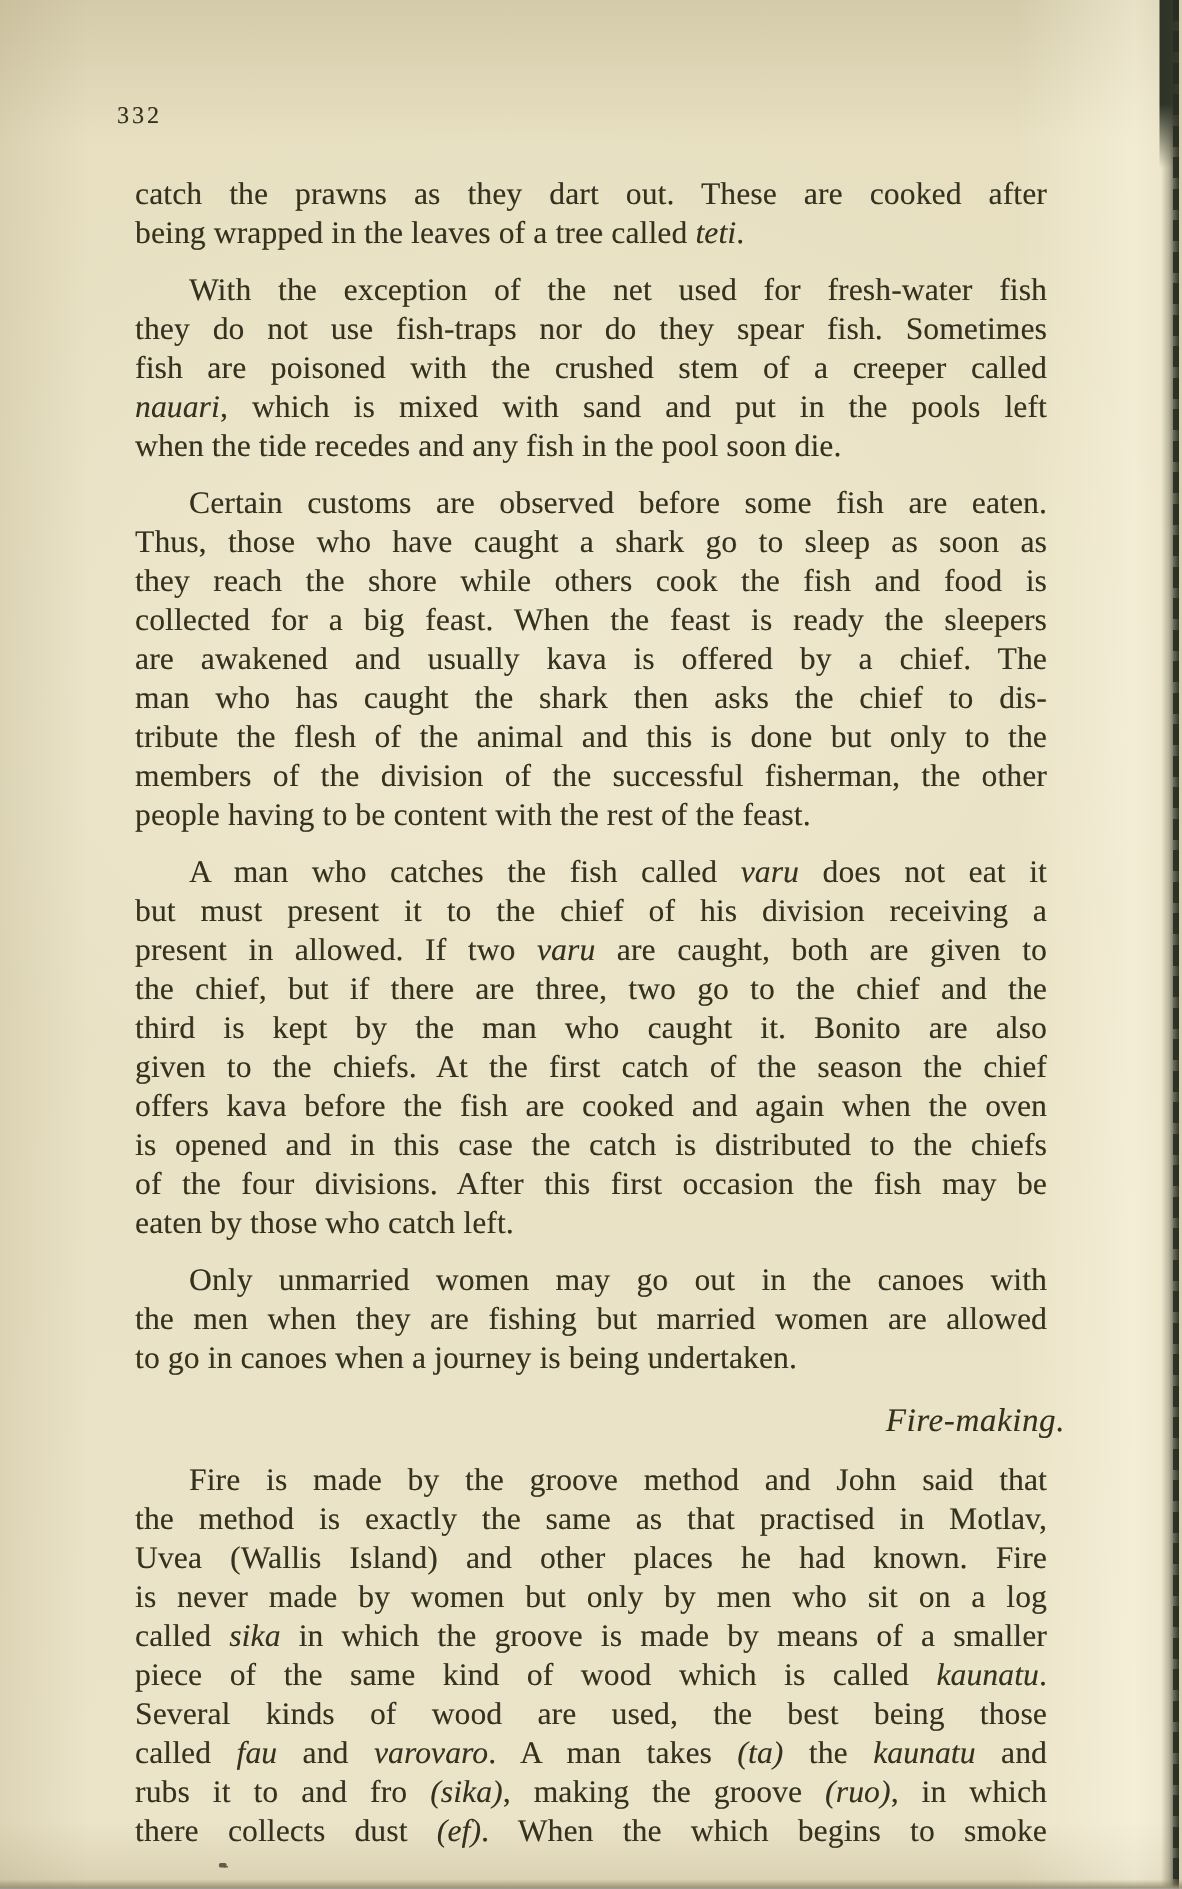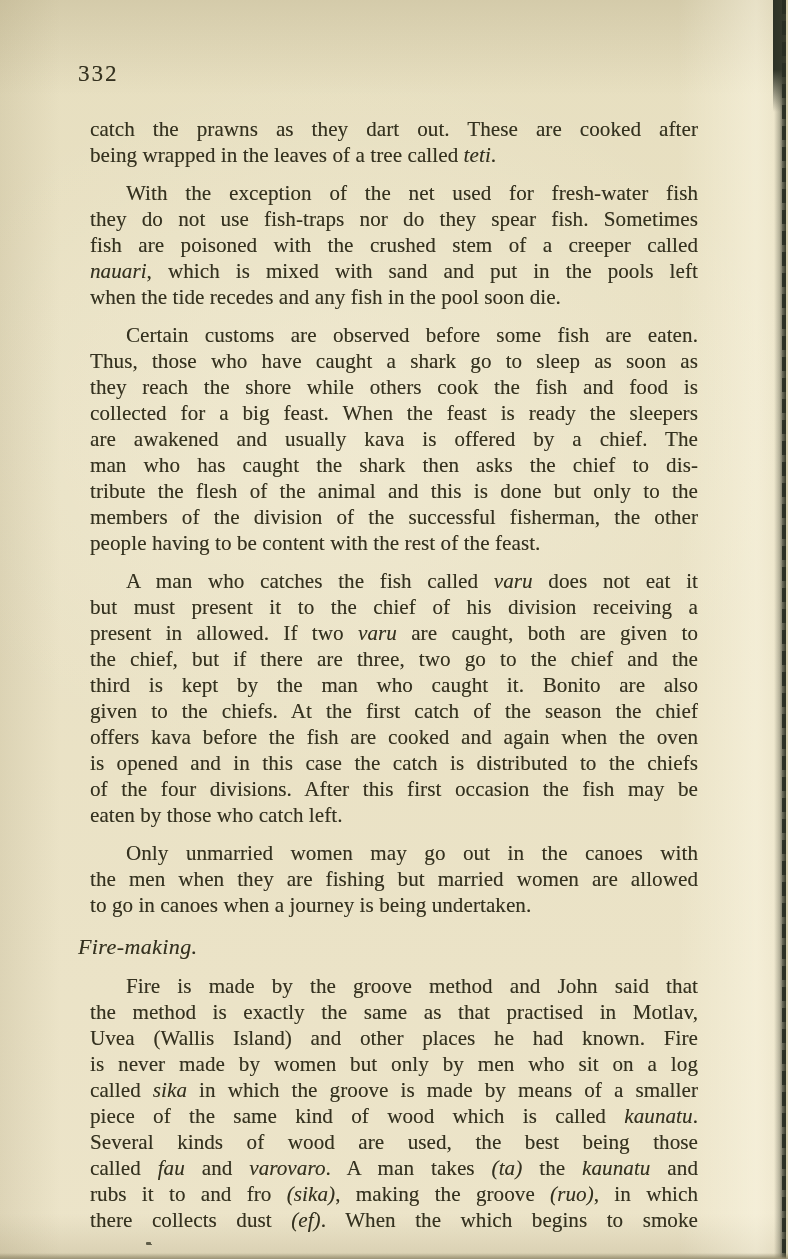--- a/index.html
+++ b/index.html
@@ -16,21 +16,21 @@
       linear-gradient(180deg, rgba(146,132,92,0.22) 0px, rgba(146,132,92,0) 95px),
       linear-gradient(0deg, rgba(146,132,92,0.22) 0px, rgba(146,132,92,0) 45px),
       radial-gradient(ellipse 620px 480px at 44% 34%, rgba(255,252,240,0.30), rgba(255,252,240,0) 75%),
       linear-gradient(180deg, #e7dfc0, #ece4c9);
   }
 
   
   .page-header { position:absolute; top:52px; left:78px; width:632px; height:36px; }
   .page-number {
     position:absolute; left:0; bottom:1px;
-    font-size:23px; letter-spacing:2px;
+    font-size:16px; letter-spacing:2px;
     text-shadow:0.2px 0.2px 0.3px rgba(52,49,31,0.45);
   }
   .running-title {
     position:absolute; left:0; right:0; bottom:0; text-align:center;
     font-style:italic; font-size:25px; letter-spacing:0.6px; word-spacing:8px;
     text-shadow:0.2px 0.2px 0.3px rgba(52,49,31,0.45);
   }
 
   
   .text-block {
@@ -40,21 +40,21 @@
   }
   .paragraph { margin:12px; }
   .line {
     line-height:26px; height:26px; overflow:hidden;
     text-align:justify; text-align-last:justify; -moz-text-align-last:justify;
   }
   .line.end  { text-align-last:left; -moz-text-align-last:left; }
   .line.indent { text-indent:36px; }
   .it { font-style:italic; }
   .section-heading {
-    text-align:left; font-style:italic;
+    text-align:right; font-style:italic;
     font-size:22px; line-height:28px;
     margin:15px 0 12px 0;
     letter-spacing:0.4px; word-spacing:2px;
   }
 
   
   .right-edge { position:absolute; top:0; bottom:0; right:0; width:14px; }
   .right-edge::before {
     content:""; position:absolute; top:0; bottom:0; left:0; right:2px;
     background-image:

